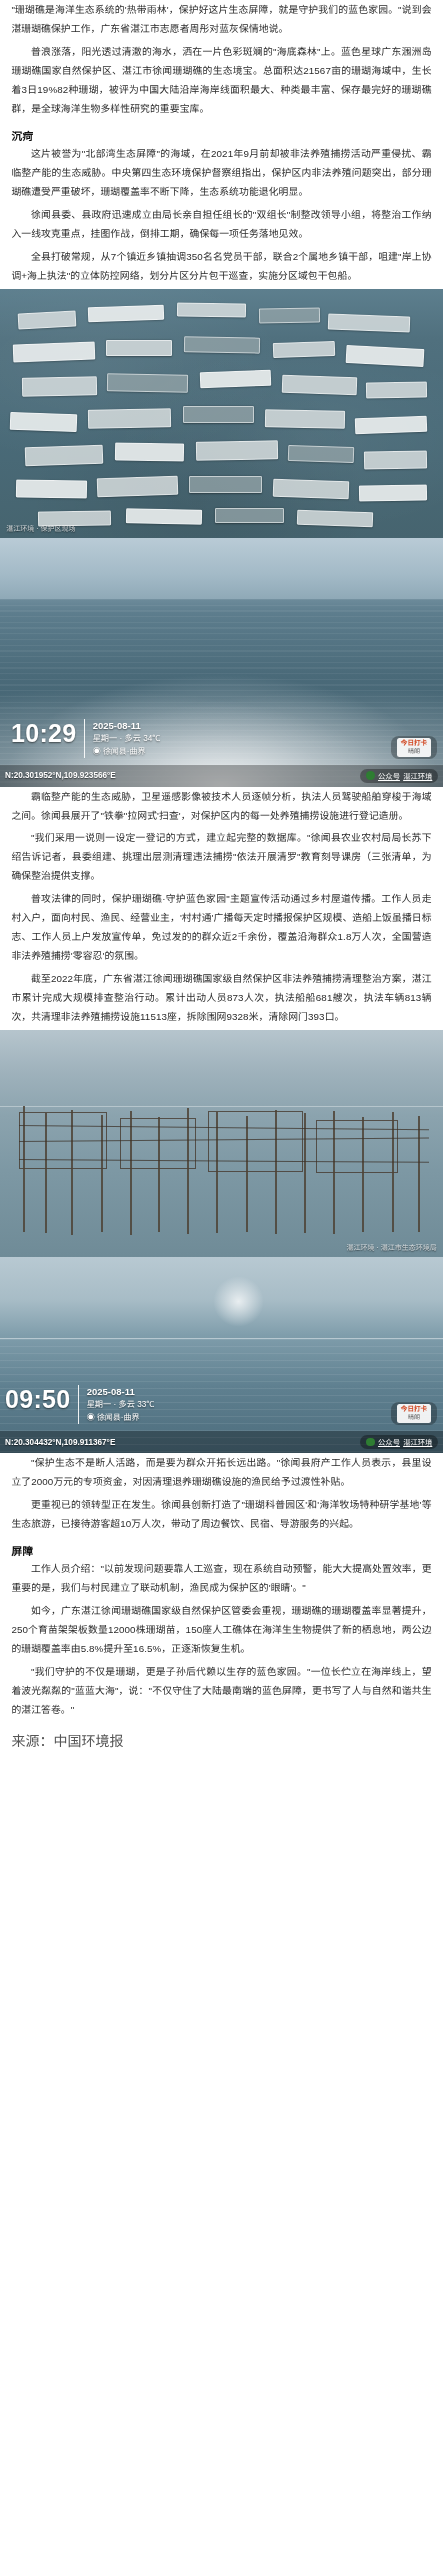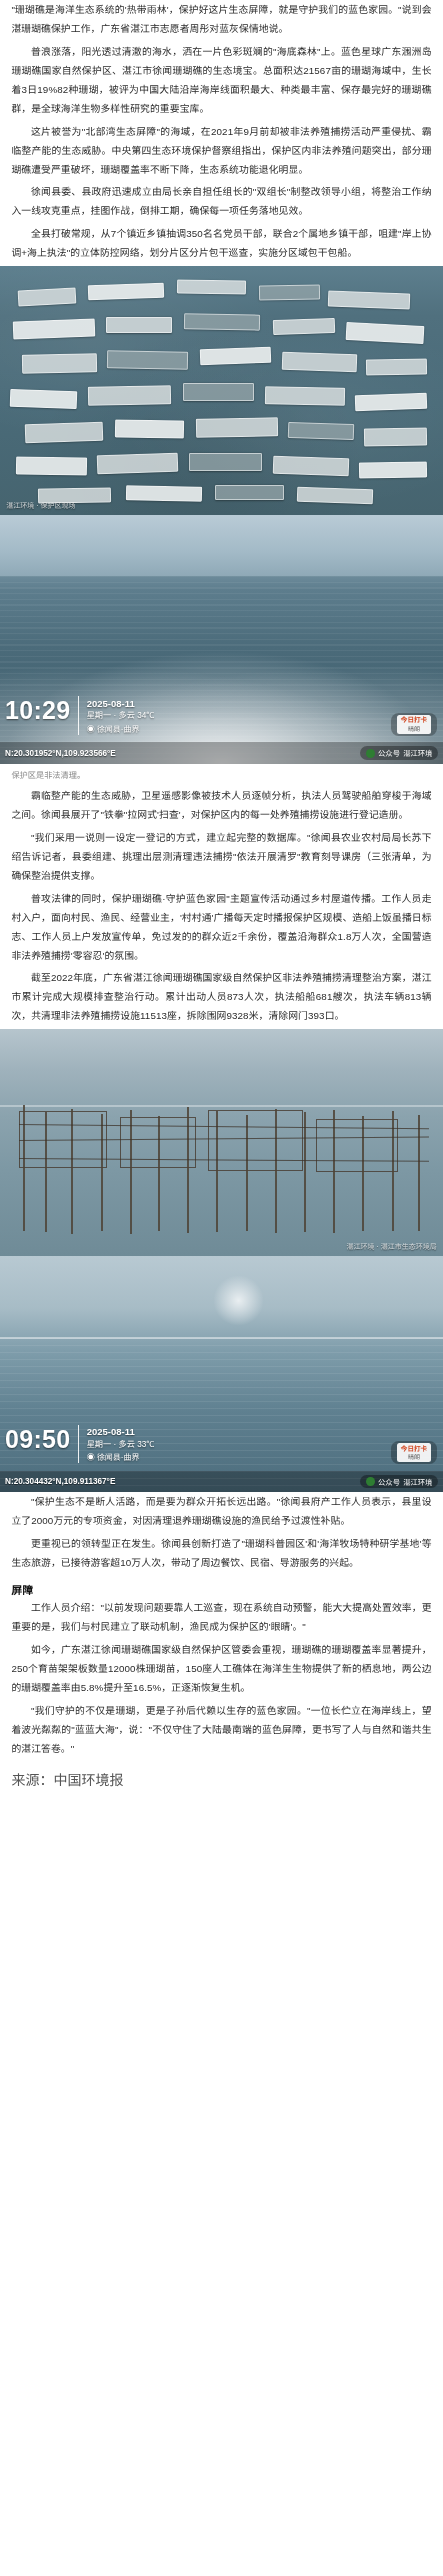--- a/index.html
+++ b/index.html
@@ -147,20 +147,21 @@
     text-shadow:none; font-weight:bold;
   }
   .badge-weather small { display:block; color:#555; font-weight:normal; font-size:6px;}
   .gzh {
     display:inline-flex; align-items:center; gap:3.2px;
     background: rgba(0,0,0,0.35);
     border-radius: 7px;
     padding: 1.9px 5.7px;
     font-size: 7.3px;
     color:#fff;
+    text-decoration:underline;
   }
   .gzh .dot {
     width:8.8px;height:8.8px;border-radius:50%;
     background:#2e7d32; display:inline-block;
   }
   .wm-badge {
     position:absolute; right:6.3px; bottom:28px;
     display:flex; align-items:center; gap:3.8px;
     color:#fff; font-size:7.3px;
     background: rgba(0,0,0,0.28);
@@ -185,21 +186,21 @@
   .rope {
     position:absolute; height:1.3px; background: rgba(60,50,40,0.75);
     transform-origin: left center;
   }
   .frame-box {
     position:absolute; border:1.3px solid rgba(70,58,46,0.8); background: transparent;
   }
 
   
   .calmsea {
-    height: 236px;
+    height: 196px;
     position: relative;
     background: linear-gradient(180deg,#b8c9d2 0%, #a7bcc6 22%, #7f9dab 40%, #5f8090 66%, #4c6c7c 100%);
   }
   .calmsea .sun {
     position:absolute; left:48%; top:19px; width:51px;height:51px;border-radius:50%;
     background: radial-gradient(circle, rgba(255,255,255,.75), rgba(255,255,255,0) 70%);
   }
   .calmsea .hz {
     position:absolute; left:0; right:0; top:81px; height:1.3px; background: rgba(255,255,255,0.45);
   }
@@ -217,20 +218,21 @@
 </head>
 <body>
 
 <div class="page">
 
   <div class="txt">
     <p class="noindent">"珊瑚礁是海洋生态系统的'热带雨林'，保护好这片生态屏障，就是守护我们的蓝色家园。"说到会湛珊瑚礁保护工作，广东省湛江市志愿者周彤对蓝灰保情地说。</p>
     <p>普浪涨落，阳光透过清澈的海水，洒在一片色彩斑斓的"海底森林"上。蓝色星球广东涠洲岛珊瑚礁国家自然保护区、湛江市徐闻珊瑚礁的生态境宝。总面积达21567亩的珊瑚海域中，生长着3日19%82种珊瑚，被评为中国大陆沿岸海岸线面积最大、种类最丰富、保存最完好的珊瑚礁群，是全球海洋生物多样性研究的重要宝库。</p>
   </div>
 
+  <div class="section-title">沉疴</div>
   <div class="txt">
     <p>这片被誉为"北部湾生态屏障"的海域，在2021年9月前却被非法养殖捕捞活动严重侵扰、霸临整产能的生态威胁。中央第四生态环境保护督察组指出，保护区内非法养殖问题突出，部分珊瑚礁遭受严重破坏，珊瑚覆盖率不断下降，生态系统功能退化明显。</p>
     <p>徐闻县委、县政府迅速成立由局长亲自担任组长的"双组长"制整改领导小组，将整治工作纳入一线攻克重点，挂图作战，倒排工期，确保每一项任务落地见效。</p>
     <p>全县打破常规，从7个镇近乡镇抽调350名名党员干部，联合2个属地乡镇干部，咀建"岸上协调+海上执法"的立体防控网络，划分片区分片包干巡查，实施分区域包干包船。</p>
   </div>
 
   <div class="media aerial">
     <div class="water-noise"></div>
 
     <div class="cage" style="left:17.7px;  top:23px;  width:58px; height:16.4px; transform:rotate(-3deg);"></div>
@@ -282,21 +284,21 @@
     <div class="waves"></div>
     <div class="wake"></div>
 
     <div class="wm-badge">
       <span class="badge-weather">
         <span>今日打卡</span>
         <small>晴朗</small>
       </span>
     </div>
 
-    <div class="stampcard" style="bottom:29px;">
+    <div class="stampcard" style="bottom:29px;margin-left:6px;">
       <div class="stamp-time">10:29</div>
       <div class="stamp-mid">
         <div class="stamp-date">2025-08-11</div>
         <div class="stamp-week">
           <span>星期一</span>&nbsp;·&nbsp;<span>多云 34℃</span>
         </div>
         <div class="stamp-loc">
           <span>◉</span>
           <span>徐闻县·曲界</span>
         </div>
@@ -308,21 +310,20 @@
       <span class="right">
         <span class="gzh">
           <span class="dot"></span>
           <span>公众号</span>
           <span>湛江环境</span>
         </span>
       </span>
     </div>
   </div>
 
-  <div class="caption left">保护区是非法清理。</div>
   <div class="txt">
     <p>霸临整产能的生态威胁，卫星遥感影像被技术人员逐帧分析，执法人员驾驶船舶穿梭于海域之间。徐闻县展开了"铁拳"拉网式'扫查'，对保护区内的每一处养殖捕捞设施进行登记造册。</p>
     <p>"我们采用一说则一设定一登记的方式，建立起完整的数据库。"徐闻县农业农村局局长苏下绍告诉记者，县委组建、挑理出层测清理违法捕捞"依法开展清罗"教育刻导课房（三张清单，为确保整治提供支撑。</p>
     <p>普攻法律的同时，保护珊瑚礁·守护蓝色家园"主题宣传活动通过乡村屋道传播。工作人员走村入户，面向村民、渔民、经营业主，'村村通'广播每天定时播报保护区规模、造船上饭虽播日标志、工作人员上户发放宣传单，免过发的的群众近2千余份，覆盖沿海群众1.8万人次，全国营造非法养殖捕捞'零容忍'的氛围。</p>
     <p>截至2022年底，广东省湛江徐闻珊瑚礁国家级自然保护区非法养殖捕捞清理整治方案，湛江市累计完成大规模排查整治行动。累计出动人员873人次，执法船船681艘次，执法车辆813辆次，共清理非法养殖捕捞设施11513座，拆除围网9328米，清除网门393口。</p>
   </div>
 
   <div class="media stakes">
     <div class="horizon"></div>
 

